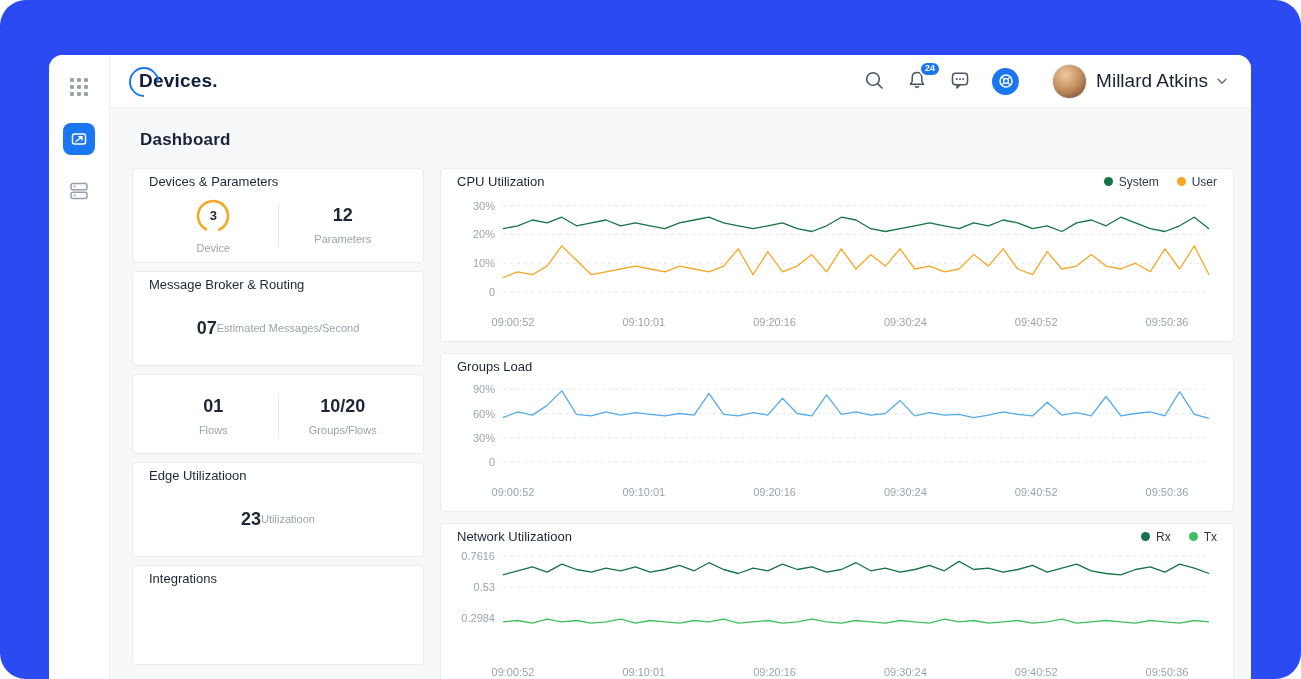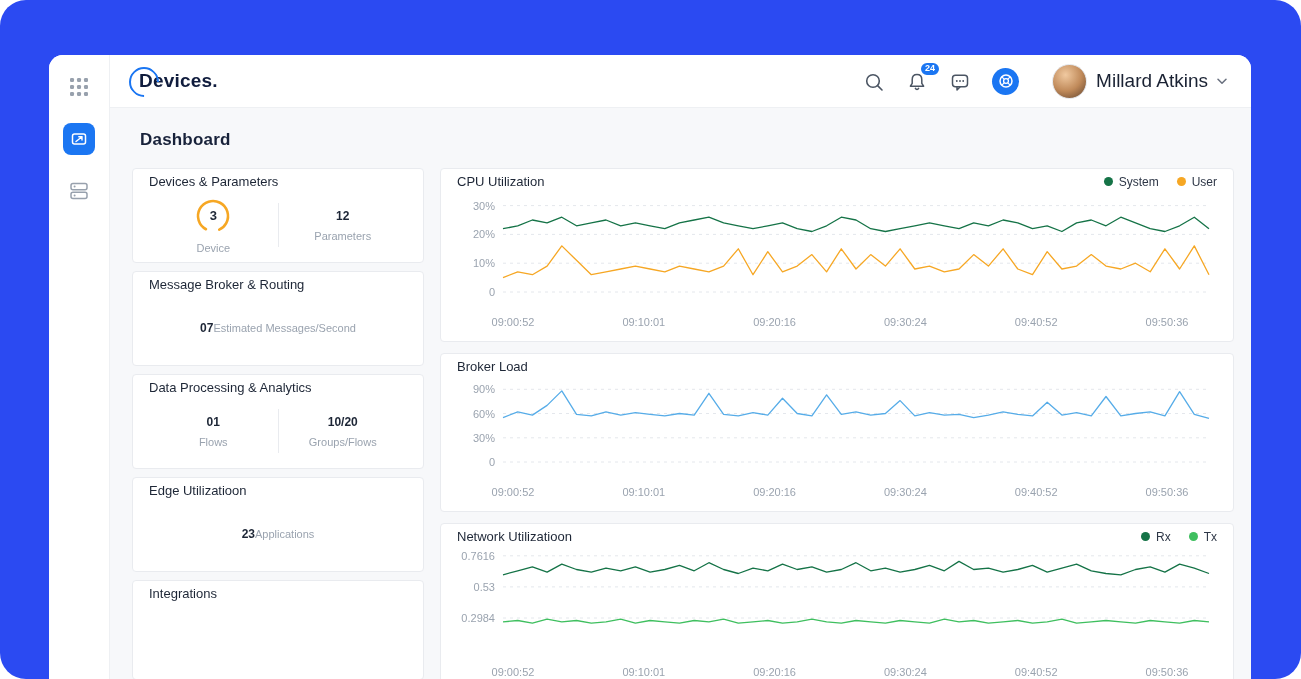--- a/index.html
+++ b/index.html
@@ -13,41 +13,41 @@
   .side-btn { width:32px; height:32px; border-radius:8px; display:flex; align-items:center; justify-content:center; cursor:pointer; }
   .side-btn.active { background:#1B76F2; }
   
   .content-col { flex:1; display:flex; flex-direction:column; min-width:0; }
   .topbar { height:53px; flex:0 0 53px; background:#fff; border-bottom:1px solid #EEF0F3;
             display:flex; align-items:center; padding:0 24px; }
   .logo { position:relative; display:flex; align-items:center; font-weight:700; font-size:19px; color:#101C3D; padding-left:5px; letter-spacing:.2px; }
   .logo-ring { position:absolute; left:-5px; top:-3px; width:30px; height:30px; border:2px solid #1B76F2;
                border-radius:50%; border-bottom-color:transparent; transform:rotate(-45deg); }
   .top-actions { margin-left:auto; display:flex; align-items:center; gap:21px; }
-  .icon-btn { position:relative; width:22px; height:22px; display:flex; align-items:flex-end; justify-content:center; cursor:pointer; }
+  .icon-btn { position:relative; width:22px; height:22px; display:flex; align-items:flex-start; justify-content:center; cursor:pointer; }
   .badge { position:absolute; top:-9px; right:-13px; background:#1B76F2; color:#fff; font-size:9px; font-weight:700;
            padding:1px 4px 2px; border-radius:8px; border:2px solid #fff; line-height:1; }
   .support-btn { width:27px; height:27px; border-radius:50%; background:#1B76F2; display:flex; align-items:center; justify-content:center; cursor:pointer; }
   .user { display:flex; align-items:center; gap:9px; margin-left:12px; cursor:pointer; }
   .avatar { width:35px; height:35px; border-radius:50%; border:1px solid #E3E6EB;
             background:radial-gradient(circle at 38% 30%, #F0C9A0 0%, #C08A5A 52%, #5E402B 100%); }
   .user-name { font-size:19px; color:#1A2233; }
   
   .main { flex:1; background:#F7F8FA; padding:0 22px; overflow:hidden; }
   .page-title { font-size:17px; font-weight:600; color:#18223A; margin:22px 8px 18px; letter-spacing:.2px; }
   .grid { display:grid; grid-template-columns:292px 1fr; gap:16px; align-items:start; }
   .col-left { display:flex; flex-direction:column; gap:8px; }
   .col-right { display:flex; flex-direction:column; gap:11px; }
   .card { background:#fff; border:1px solid #E9EBEF; border-radius:4px; padding:5px 16px; }
   .card-title { font-size:13px; font-weight:500; color:#1D2636; }
   .stat-row { display:flex; align-items:center; min-height:64px; margin-top:4px; }
   .stat-row.single { justify-content:center; }
   .stat-cell { flex:1; display:flex; flex-direction:column; align-items:center; gap:7px; }
   .vdiv { width:1px; align-self:stretch; margin:10px 0; background:#E9EBEF; }
-  .stat-num { font-size:12px; font-weight:700; color:#1D2636; }
+  .stat-num { font-size:18px; font-weight:700; color:#1D2636; }
   .stat-label { font-size:11px; color:#9AA3AF; }
   .ring { position:relative; width:38px; height:38px; display:flex; align-items:center; justify-content:center; }
   .ring svg { position:absolute; inset:0; }
   .ring-num { font-size:13px; font-weight:700; color:#1D2636; }
   .tall { min-height:100px; }
   
   .chart-head { display:flex; justify-content:space-between; align-items:center; }
   .legend { display:flex; gap:18px; align-items:center; }
   .legend-item { display:flex; align-items:center; gap:6px; font-size:12px; color:#2E3747; }
   .dot { width:9px; height:9px; border-radius:50%; display:inline-block; }
@@ -170,39 +170,38 @@
 
             <section class="card stat-card">
               <div class="card-title">Message Broker &amp; Routing</div>
               <div class="stat-row single">
                 <span class="stat-num">07</span>
                 <span class="stat-label">Estimated Messages/Second</span>
               </div>
             </section>
 
             <section class="card stat-card">
-              <div class="card-title">Data Processing &amp; Analytics</div>
               <div class="stat-row">
                 <div class="stat-cell">
                   <span class="stat-num">01</span>
                   <span class="stat-label">Flows</span>
                 </div>
                 <div class="vdiv"></div>
                 <div class="stat-cell">
                   <span class="stat-num">10/20</span>
                   <span class="stat-label">Groups/Flows</span>
                 </div>
               </div>
             </section>
 
             <section class="card stat-card">
               <div class="card-title">Edge Utilizatioon</div>
               <div class="stat-row single">
                 <span class="stat-num">23</span>
-                <span class="stat-label">Applications</span>
+                <span class="stat-label">Utilizatioon</span>
               </div>
             </section>
 
             <section class="card stat-card tall">
               <div class="card-title">Integrations</div>
             </section>
 
           </div>
 
           <div class="col-right">
@@ -238,21 +237,21 @@
                     <text x="579.2" y="137" text-anchor="middle" fill="#9AA3AF" font-size="11">09:40:52</text>
                     <text x="710.0" y="137" text-anchor="middle" fill="#9AA3AF" font-size="11">09:50:36</text>
                     <polyline points="46.0,39.7 60.7,36.8 75.4,31.0 90.1,33.9 104.8,28.2 119.5,36.8 134.3,33.9 149.0,31.0 163.7,36.8 178.4,33.9 193.1,36.8 207.8,39.7 222.5,33.9 237.2,31.0 251.9,28.2 266.6,33.9 281.3,36.8 296.0,39.7 310.8,36.8 325.5,33.9 340.2,39.7 354.9,42.5 369.6,36.8 384.3,28.2 399.0,31.0 413.7,39.7 428.4,42.5 443.1,39.7 457.8,36.8 472.5,33.9 487.3,36.8 502.0,39.7 516.7,33.9 531.4,36.8 546.1,31.0 560.8,33.9 575.5,39.7 590.2,36.8 604.9,42.5 619.6,33.9 634.3,31.0 649.0,36.8 663.8,28.2 678.5,33.9 693.2,39.7 707.9,42.5 722.6,36.8 737.3,28.2 752.0,39.7" fill="none" stroke="#157347" stroke-width="1.3" stroke-linejoin="round"></polyline>
                     <polyline points="46.0,88.6 60.7,82.8 75.4,85.7 90.1,77.1 104.8,56.9 119.5,71.3 134.3,85.7 149.0,82.8 163.7,80.0 178.4,77.1 193.1,80.0 207.8,82.8 222.5,77.1 237.2,80.0 251.9,82.8 266.6,77.1 281.3,59.8 296.0,85.7 310.8,62.7 325.5,82.8 340.2,77.1 354.9,65.6 369.6,82.8 384.3,59.8 399.0,80.0 413.7,65.6 428.4,77.1 443.1,59.8 457.8,80.0 472.5,77.1 487.3,82.8 502.0,80.0 516.7,65.6 531.4,77.1 546.1,59.8 560.8,80.0 575.5,85.7 590.2,62.7 604.9,80.0 619.6,77.1 634.3,65.6 649.0,77.1 663.8,80.0 678.5,74.2 693.2,82.8 707.9,59.8 722.6,80.0 737.3,56.9 752.0,85.7" fill="none" stroke="#F6A724" stroke-width="1.3" stroke-linejoin="round"></polyline>
                   </svg>
                 </div>
             </section>
 
             <section class="card chart-card">
               <div class="chart-head">
-                <span class="card-title">Broker Load</span>
+                <span class="card-title">Groups Load</span>
                 <span class="legend"></span>
               </div>
               <div class="chart-body">
                   <svg width="760" height="132">
                     <line x1="46" x2="752" y1="15.3" y2="15.3" stroke="#E4E7EC" stroke-dasharray="3 4"></line>
                     <text x="38" y="19.3" text-anchor="end" fill="#9AA3AF" font-size="11">90%</text>
                     <line x1="46" x2="752" y1="39.5" y2="39.5" stroke="#E4E7EC" stroke-dasharray="3 4"></line>
                     <text x="38" y="43.5" text-anchor="end" fill="#9AA3AF" font-size="11">60%</text>
                     <line x1="46" x2="752" y1="63.8" y2="63.8" stroke="#E4E7EC" stroke-dasharray="3 4"></line>
                     <text x="38" y="67.8" text-anchor="end" fill="#9AA3AF" font-size="11">30%</text>

